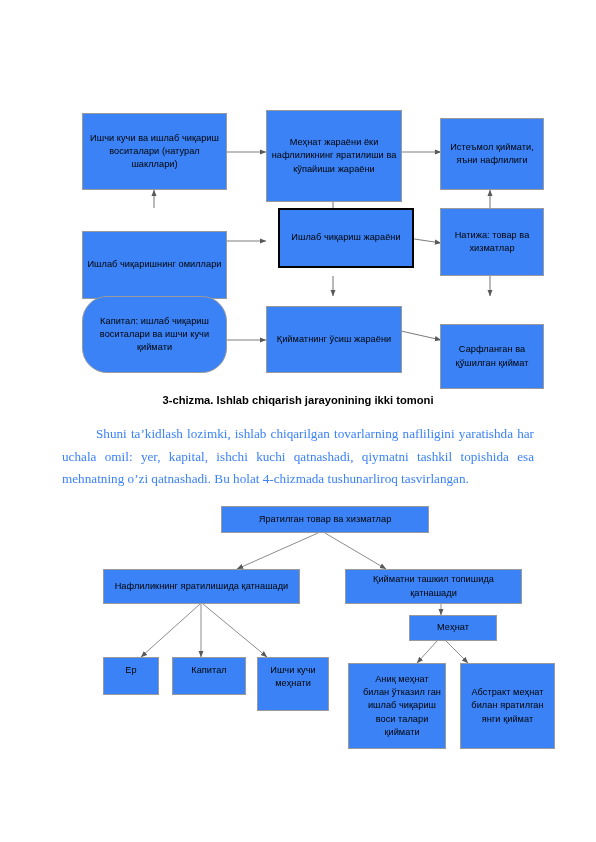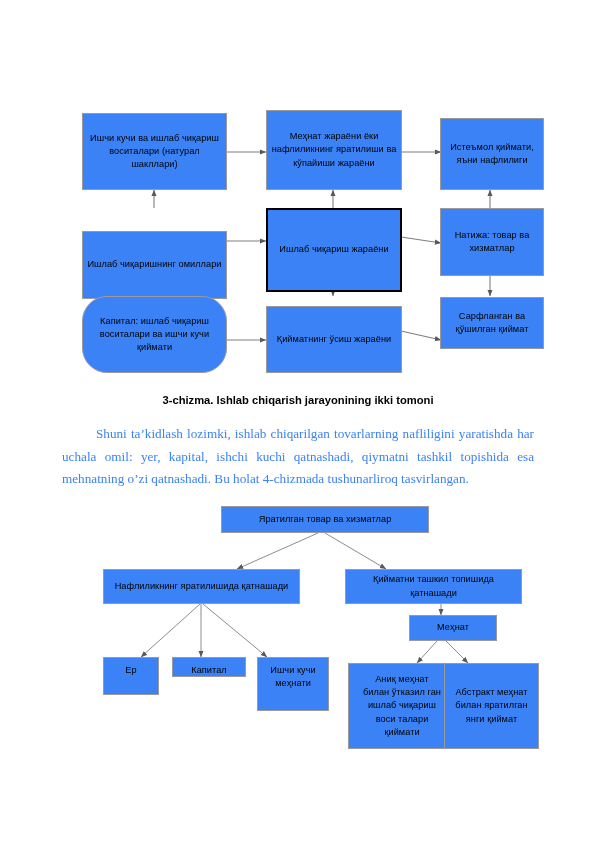--- a/index.html
+++ b/index.html
@@ -106,35 +106,35 @@
       <line x1="490" y1="208" x2="490" y2="190"></line>
 
       <line x1="154" y1="276" x2="154" y2="296"></line>
       <line x1="333" y1="276" x2="333" y2="296"></line>
       <line x1="490" y1="276" x2="490" y2="296"></line>
     </g>
   </svg>
 
   <div class="box" style="left:82px;  top:113px; width:145px; height:77px;">Ишчи кучи ва ишлаб чиқариш воситалари (натурал шакллари)</div>
 
-  <div class="box" style="left:266px; top:110px; width:136px; height:80px;">Меҳнат жараёни ёки нафлиликнинг яратилиши ва кўпайиши жараёни</div>
+  <div class="box" style="left:266px; top:110px; width:136px; height:92px;">Меҳнат жараёни ёки нафлиликнинг яратилиши ва кўпайиши жараёни</div>
 
   <div class="box" style="left:440px; top:118px; width:104px; height:72px;">Истеъмол қиймати, яъни нафлилиги</div>
 
   <div class="box" style="left:82px;  top:208px; width:145px; height:68px;margin-top:23px;">Ишлаб чиқаришнинг омиллари</div>
 
-  <div class="box thick" style="left:266px; top:208px; width:136px; height:84px;">Ишлаб чиқариш жараёни</div>
+  <div class="box thick" style="left:278px; top:208px; width:136px; height:60px;">Ишлаб чиқариш жараёни</div>
 
   <div class="box" style="left:440px; top:208px; width:104px; height:68px;">Натижа: товар ва хизматлар</div>
 
   <div class="box" style="left:82px;  top:296px; width:145px; height:77px;border-radius:25px;">Капитал: ишлаб чиқариш воситалари ва ишчи кучи қиймати</div>
 
   <div class="box" style="left:266px; top:306px; width:136px; height:67px;">Қийматнинг ўсиш жараёни</div>
 
-  <div class="box" style="left:440px; top:297px; width:104px; height:52px;">Сарфланган ва қўшилган қиймат</div>
+  <div class="box" style="left:440px; top:324px; width:104px; height:65px;">Сарфланган ва қўшилган қиймат</div>
 
   <div class="caption" style="top:394px;">3-chizma. Ishlab chiqarish jarayonining ikki tomoni</div>
 
   <div class="paragraph" style="left:62px; top:423px; width:472px;">Shuni ta’kidlash lozimki, ishlab chiqarilgan tovarlarning nafliligini yaratishda har uchala omil: yer, kapital, ishchi kuchi qatnashadi, qiymatni tashkil topishida esa mehnatning o’zi qatnashadi. Bu holat 4-chizmada tushunarliroq tasvirlangan.</div>
 
   <svg class="connectors" viewBox="0 0 596 842" width="596" height="842">
     <g stroke="#7f7f7f" stroke-width="0.9" fill="none" marker-end="url(#arrGray)">
 
       <line x1="318" y1="533" x2="237" y2="569"></line>
       <line x1="325" y1="533" x2="386" y2="569"></line>
@@ -153,21 +153,21 @@
   <div class="box" style="left:221px; top:506px; width:208px; height:27px;">Яратилган товар ва хизматлар</div>
 
   <div class="box" style="left:103px; top:569px; width:197px; height:35px;">Нафлиликнинг яратилишида қатнашади</div>
 
   <div class="box" style="left:345px; top:569px; width:177px; height:35px;">Қийматни ташкил топишида қатнашади</div>
 
   <div class="box" style="left:409px; top:615px; width:88px; height:26px;">Меҳнат</div>
 
   <div class="box top-text" style="left:103px; top:657px; width:56px; height:38px;">Ер</div>
 
-  <div class="box top-text" style="left:172px; top:657px; width:74px; height:20px;">Капитал</div>
+  <div class="box top-text" style="left:172px; top:657px; width:74px; height:38px;">Капитал</div>
 
   <div class="box top-text" style="left:257px; top:657px; width:72px; height:54px;">Ишчи кучи меҳнати</div>
 
   <div class="box" style="left:348px; top:663px; width:98px; height:86px;padding-left:14px;">Аниқ меҳнат билан ўтказил ган ишлаб чиқариш воси талари қиймати</div>
 
-  <div class="box" style="left:444px; top:663px; width:95px; height:86px;">Абстракт меҳнат билан яратилган янги қиймат</div>
+  <div class="box" style="left:460px; top:663px; width:95px; height:86px;">Абстракт меҳнат билан яратилган янги қиймат</div>
 
 </div>
 
 </body></html>

